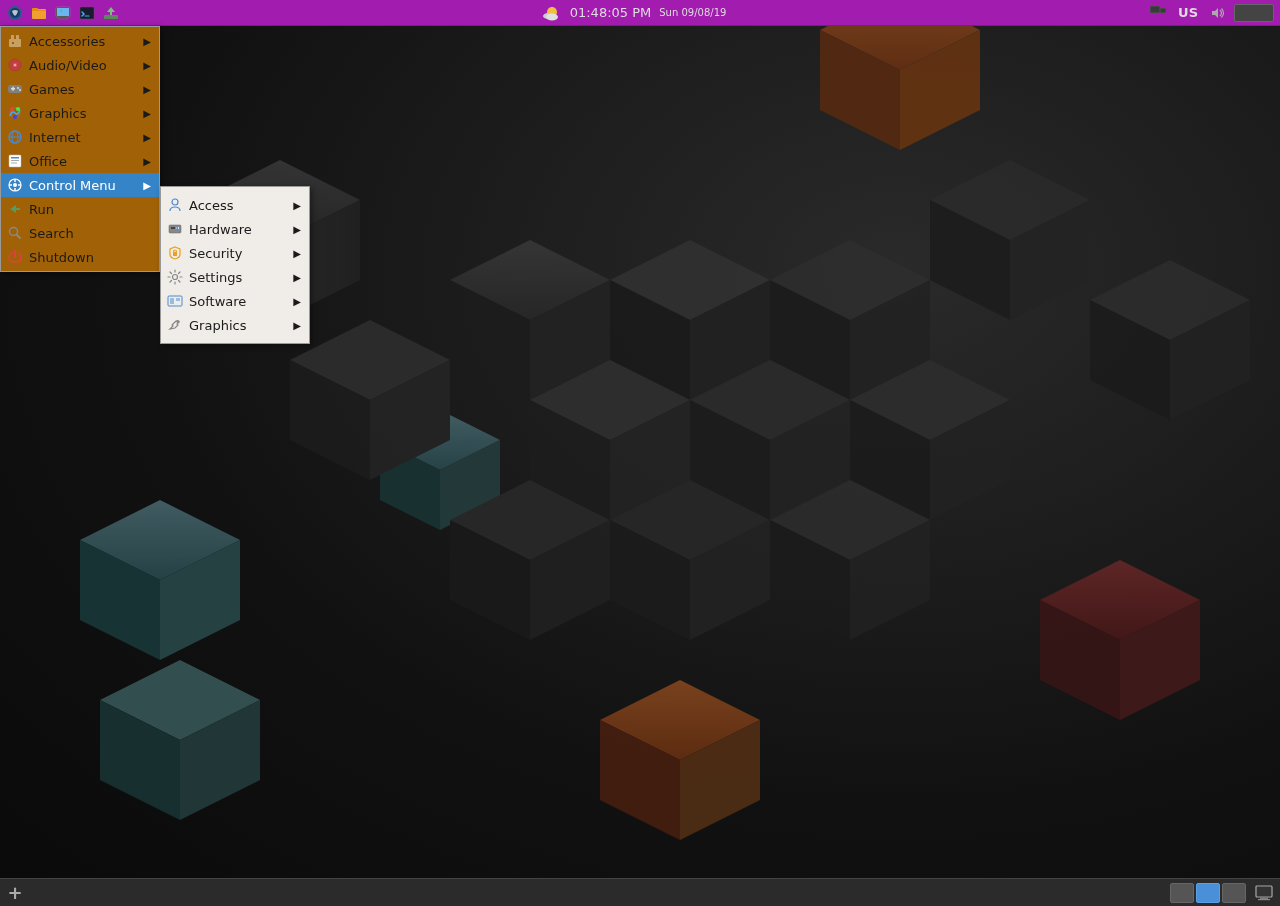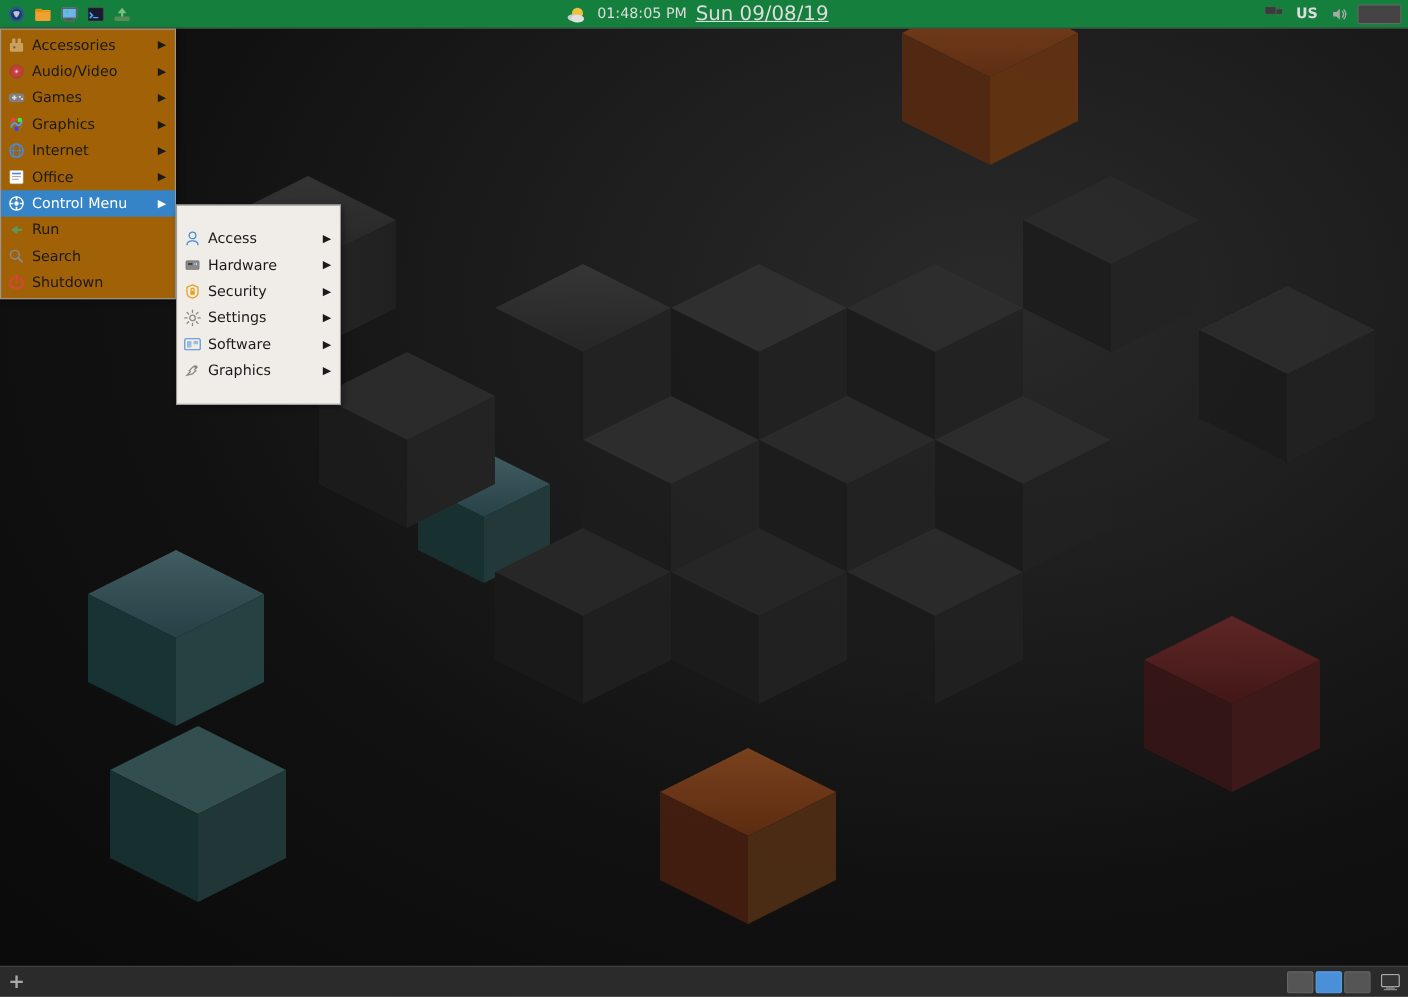--- a/index.html
+++ b/index.html
@@ -36,21 +36,21 @@
         radial-gradient(ellipse at 70% 30%, #2a2a2a 0%, #111 60%, #0a0a0a 100%);
     }
 
     
     #taskbar-top {
       position: absolute;
       top: 0;
       left: 0;
       right: 0;
       height: 26px;
-      background: #15803d;
+      background: #a21caf;
       display: flex;
       align-items: center;
       z-index: 1000;
       border-bottom: 1px solid #444;
     }
 
     #taskbar-left {
       display: flex;
       align-items: center;
       gap: 2px;
@@ -218,21 +218,21 @@
 
     
     .submenu {
       position: absolute;
       left: 160px;
       top: 0;
       background: #f0ede8;
       border: 1px solid #999;
       box-shadow: 2px 2px 6px rgba(0,0,0,0.4);
       min-width: 150px;
-      padding: 18px 0;
+      padding: 6px 0;
     }
 
     
     #control-submenu {
       left: 160px;
       top: 160px; 
     }
   </style>
 </head>
 <body>
@@ -395,21 +395,21 @@
   <div id="taskbar-center">
 
     <div style="display:flex;align-items:center">
       <svg width="22" height="18" viewBox="0 0 22 18" fill="none">
         <circle cx="12" cy="8" r="5" fill="#f0c040"></circle>
         <ellipse cx="8" cy="12" rx="5" ry="3" fill="#ccc"></ellipse>
         <ellipse cx="12" cy="13" rx="6" ry="3.5" fill="#e0e0e0"></ellipse>
       </svg>
     </div>
     <span style="color:#ddd;font-size:13px;">01:48:05 PM</span>
-    <span style="color:#ddd;font-size:18px;text-decoration:underline;">Sun 09/08/19</span>
+    <span style="color:#ddd;font-size:10px;">Sun 09/08/19</span>
   </div>
 
   <div id="taskbar-right">
 
     <div class="sys-tray-item">
       <svg width="16" height="14" viewBox="0 0 16 14" fill="none">
         <rect x="0" y="0" width="10" height="7" rx="1" fill="#555"></rect>
         <rect x="10" y="2" width="6" height="5" rx="1" fill="#555"></rect>
         <rect x="0.5" y="0.5" width="9" height="6" fill="#3a3a3a"></rect>
         <rect x="10.5" y="2.5" width="5" height="4" fill="#3a3a3a"></rect>

